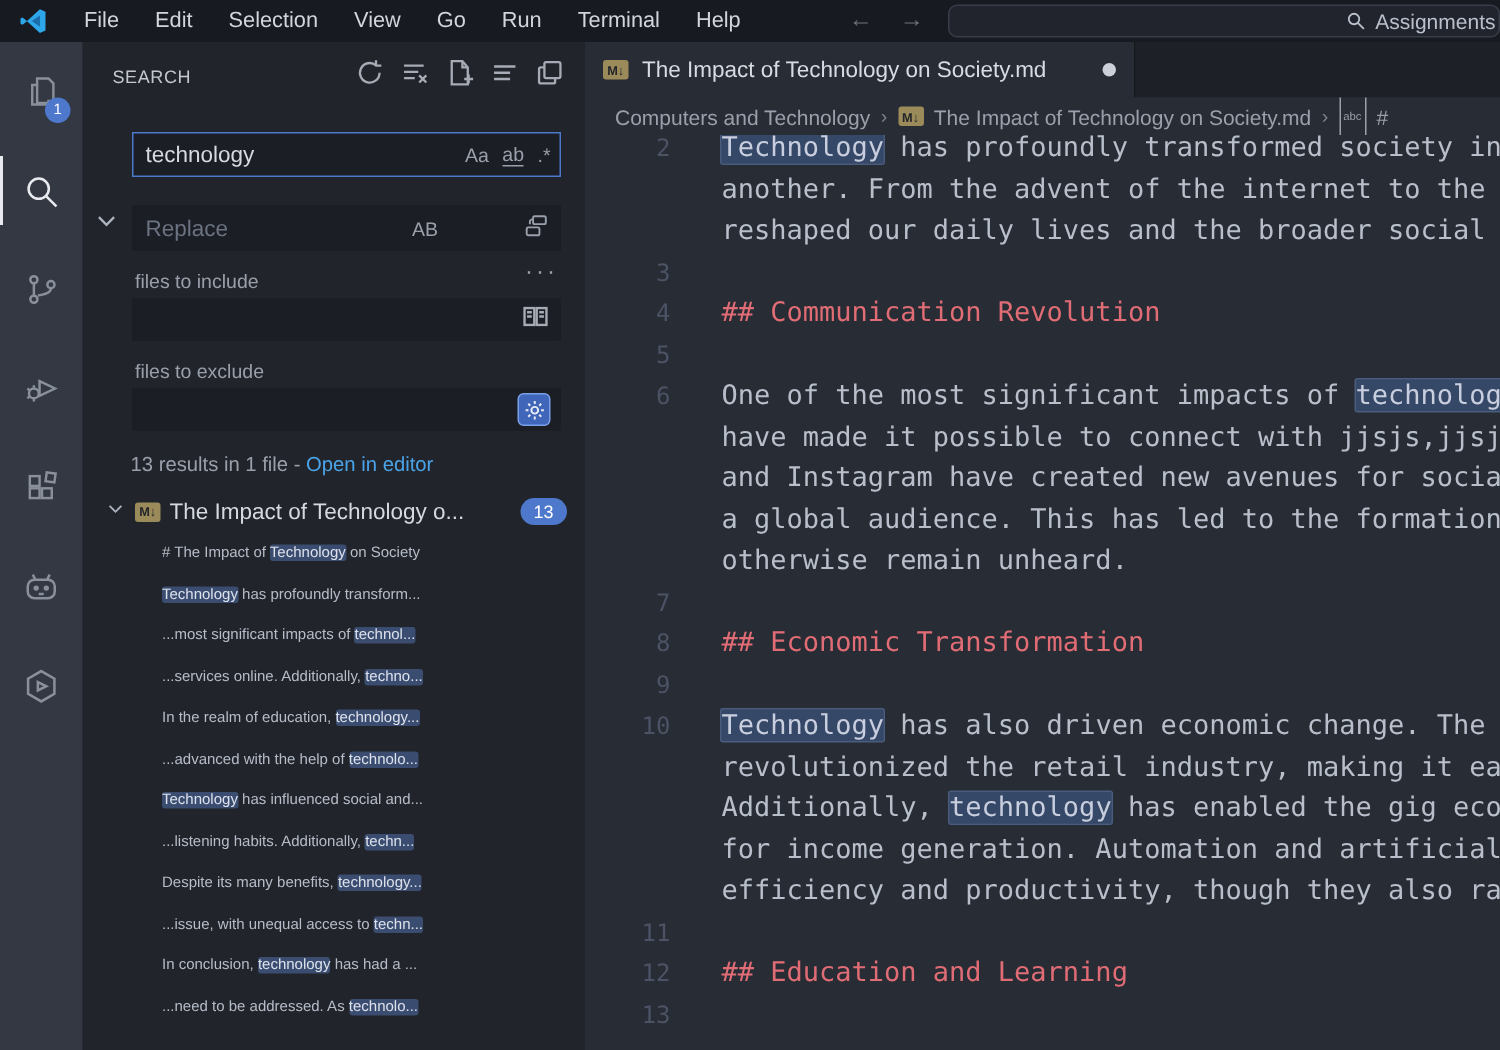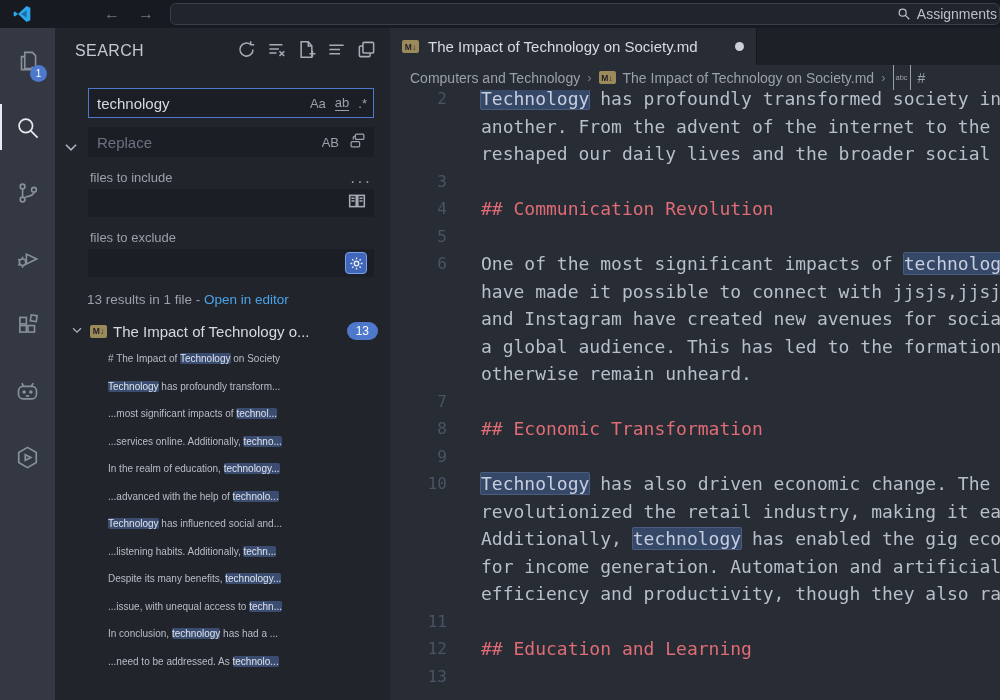--- a/index.html
+++ b/index.html
@@ -32,29 +32,29 @@
   .ab-item.active::before { content:""; position:absolute; left:0; top:10px; bottom:10px;
     width:2px; background:#e8eaef; }
   .ab-badge { position:absolute; right:8px; bottom:12px; background:#4d78cc; color:#fff;
     font-size:10px; width:17px; height:17px; border-radius:50%; display:flex;
     align-items:center; justify-content:center; }
 
   
   .sidebar { width:335px; background:#21252b; flex:0 0 335px; position:relative;
     color:#b6bcc8; overflow:hidden; }
   .panel-header { height:36px; display:flex; align-items:center; padding:10px 14px 0 20px; }
-  .panel-title { font-size:16px; letter-spacing:.4px; color:#c3c8d1; flex:1; }
+  .panel-title { font-size:12px; letter-spacing:.4px; color:#c3c8d1; flex:1; }
   .panel-icons { display:flex; gap:11px; }
   .panel-icons svg { stroke:#a6abb5; fill:none; stroke-width:1.3; }
 
   .toggle-chevron { position:absolute; left:7px; top:110px; color:#aeb4bf; }
   .input-box { margin:0 16px 0 33px; height:30px; background:#1b1e24; border:1px solid #1b1e24;
     display:flex; align-items:center; padding:0 6px 0 8px; }
   .search-box { margin-top:24px; border-color:#4d78cc; }
-  .replace-box { margin-top:9px; }
+  .replace-box { margin-top:19px;gap:47px; }
   .input-box input { flex:1; min-width:0; background:transparent; border:none; outline:none;
     color:#d7dae0; font-size:15px; font-family:"Liberation Sans",sans-serif; }
   .input-box input::placeholder { color:#6b7280; }
   .opt { color:#9aa0ab; font-size:13px; margin-left:9px; cursor:default; }
   .opt.word { border-bottom:1px solid #9aa0ab; }
   .details-ellipsis { position:absolute; right:18px; top:150px; color:#9aa0ab;
     font-size:16px; letter-spacing:2px; line-height:8px; }
   .filter-label { margin:13px 16px 0 35px; font-size:13px; color:#9aa0ab; height:16px; }
   .filter-box { margin-top:3px; height:28px; }
   .gear-btn { width:22px; height:22px; background:#3f66b8; border:1px solid #7ba0ea;
@@ -111,20 +111,30 @@
 
 <div class="app">
 
   <div class="titlebar">
     <div class="logo">
       <svg width="20" height="20" viewBox="0 0 24 24">
         <path d="M17.5 2.5 7.2 11.9 3.6 9.1 2 9.9v4.2l1.6.8 3.6-2.8 10.3 9.4 4.5-2V4.5z" fill="#2da7ea" stroke="none"></path>
         <path d="M17.5 7.5v9L11 12z" fill="#1b6ca8" stroke="none"></path>
       </svg>
     </div>
+    <div class="menus" id="menus">
+        <div class="menu-item">File</div>
+        <div class="menu-item">Edit</div>
+        <div class="menu-item">Selection</div>
+        <div class="menu-item">View</div>
+        <div class="menu-item">Go</div>
+        <div class="menu-item">Run</div>
+        <div class="menu-item">Terminal</div>
+        <div class="menu-item">Help</div>
+      </div>
     <div class="nav-arrows">
       <span>←</span>
       <span>→</span>
     </div>
     <div class="cmd-center">
       <svg width="14" height="14" viewBox="0 0 16 16">
         <circle cx="6.5" cy="6.5" r="4" fill="none" stroke="#b9c0cc" stroke-width="1.4"></circle>
         <line x1="9.6" y1="9.6" x2="14" y2="14" stroke="#b9c0cc" stroke-width="1.4"></line>
       </svg>
       <span>Assignments</span>

